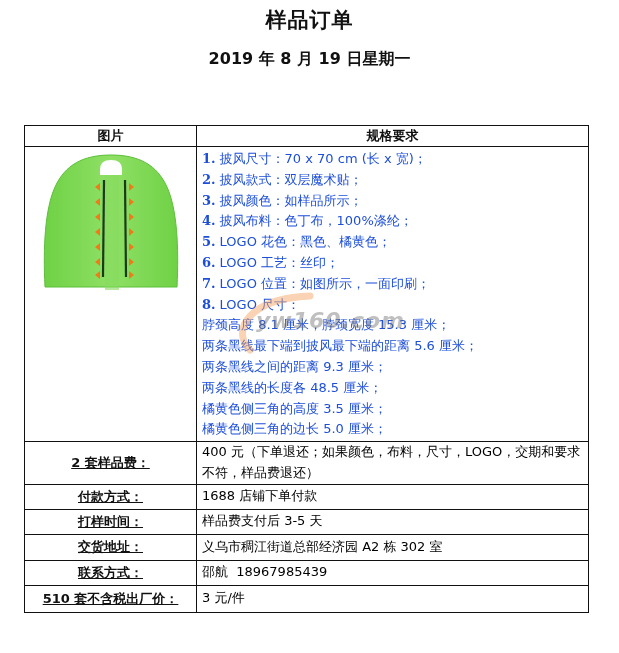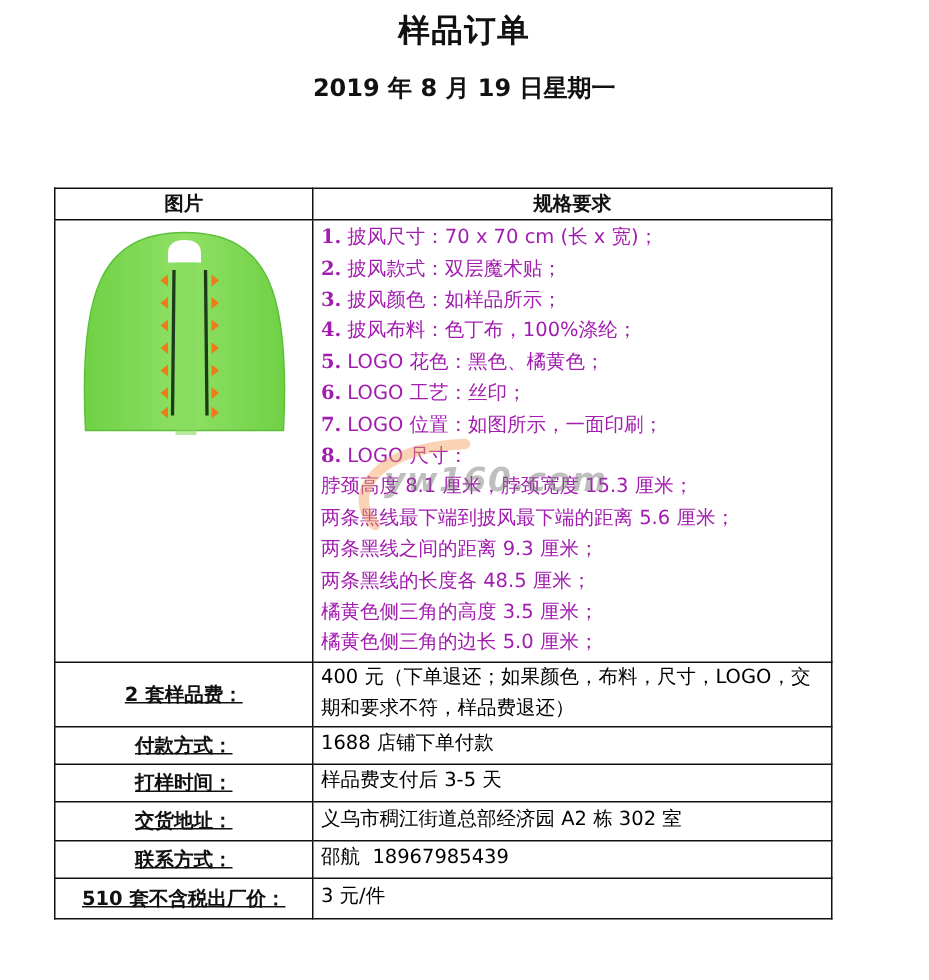--- a/index.html
+++ b/index.html
@@ -2,29 +2,29 @@
 <html><head>
 <meta charset="utf-8">
 <style>
   html, body { margin:0; padding:0; background:#ffffff; }
   body { width:619px; height:653px; position:relative; overflow:hidden;
          font-family:"DejaVu Sans", sans-serif; color:#111; }
   .title { position:absolute; top:6px; left:0; width:619px; text-align:center;
            font-size:21px; font-weight:bold; letter-spacing:1px; }
   .date { position:absolute; top:49px; left:0; width:619px; text-align:center;
           font-size:16px; font-weight:bold; }
-  table { position:absolute; top:125px; left:36px; width:519px;
+  table { position:absolute; top:125px; left:24px; width:565px;
           border-collapse:collapse; table-layout:fixed; }
   td, th { border:1.4px solid #111; padding:0; vertical-align:middle; }
   th { height:20px; font-size:13px; font-weight:bold; text-align:center; }
   .c1 { width:172px; }
   .label { text-align:center; font-weight:bold; font-size:13px;text-decoration:underline; }
   .val { font-size:13px; padding:0 5px; line-height:20.8px; color:#000000; }
   .spec-cell { padding:2px 5px 1px 5px; vertical-align:top; }
-  .spec-line { font-size:13px; line-height:20.8px; white-space:nowrap; color:#a21caf; }
+  .spec-line { font-size:13px; line-height:20.8px; white-space:nowrap; color:#1d4ed8; }
   .spec-num { font-weight:bold; font-family:"DejaVu Serif", serif; margin-right:4px; }
   .img-cell { vertical-align:top; padding:0; }
   .cape-wrap { position:relative; width:172px; height:150px; }
   .watermark { position:absolute; left:220px; top:290px; width:280px; height:70px;
                pointer-events:none; opacity:0.45; }
   .wm-text { position:absolute; left:36px; top:18px; font-size:22px; font-style:italic;
              font-weight:bold; color:#737373; letter-spacing:1px; font-family:"DejaVu Sans", sans-serif; }
 </style>
 </head>
 <body>

